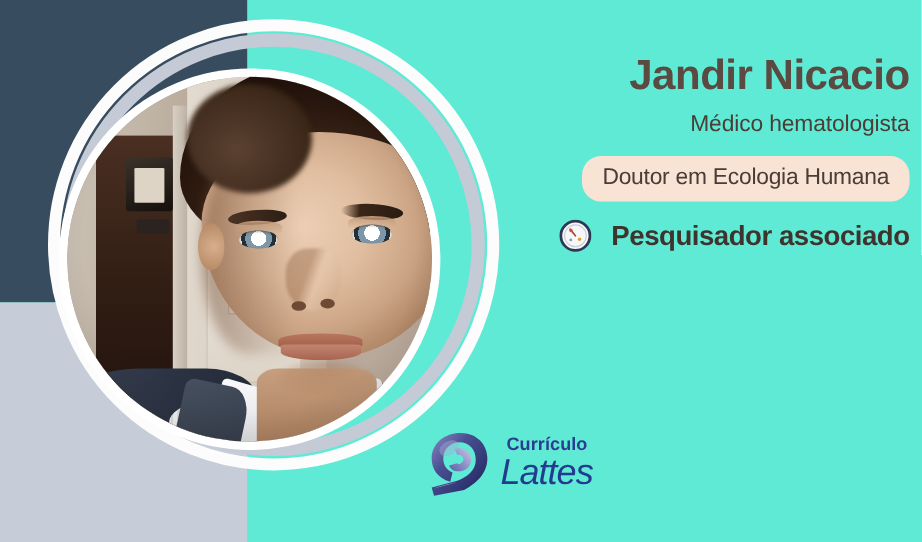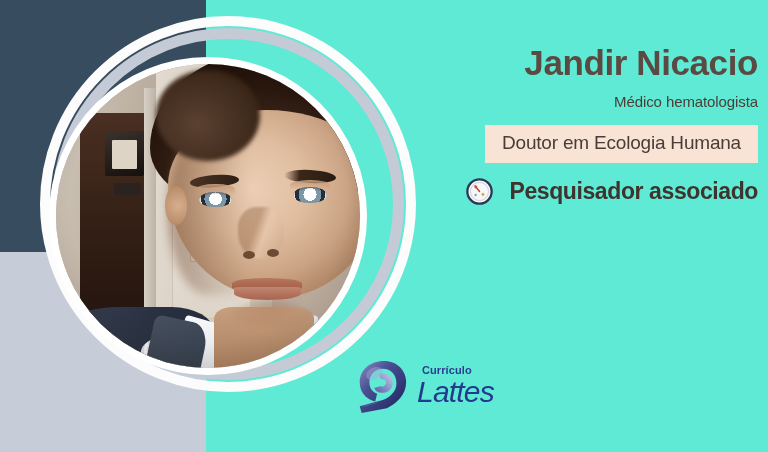--- a/index.html
+++ b/index.html
@@ -205,31 +205,31 @@
   }
   .name {
     font-size:35px; font-weight:bold;
     color:#5a4a42;
     letter-spacing:-.4px;
     line-height:1.06;
     white-space:nowrap;
   }
   .subtitle {
     margin-top:12px;
-    font-size:15px;
+    font-size:19px;
     color:#4b3e37;
     letter-spacing:-.1px;
   }
   .badge-row { margin-top:15px; display:flex; justify-content:flex-end; }
   .badge {
     background:#f8e3d5;
     color:#4a3c36;
     font-size:19px;
     padding:7px 17px 9px 17px;
-    border-radius:0;
+    border-radius:16px;
     letter-spacing:-.2px;
     white-space:nowrap;
   }
   .role-row {
     margin-top:15px;
     display:flex; align-items:flex-end; justify-content:flex-end;
     gap:16px;
   }
   .role-text {
     font-size:23px; font-weight:bold; color:#3f332d;
@@ -239,21 +239,21 @@
 
   
   .lattes {
     position:absolute;
     left:352px; top:358px;
     display:flex; align-items:center; gap:7px;
   }
   .lattes-mark { width:58px; height:58px; display:block; flex:0 0 auto; }
   .lattes-txt { line-height:1; padding-bottom:2px; }
   .lattes-cv {
-    font-size:11px; font-weight:bold; color:#2c3c8f;
+    font-size:15px; font-weight:bold; color:#2c3c8f;
     letter-spacing:.1px; margin-left:5px;
   }
   .lattes-name {
     font-size:30px; font-weight:normal; font-style:italic;
     color:#243a8e; letter-spacing:-.8px; margin-top:1px;
   }
 </style>
 </head>
 <body>
 

